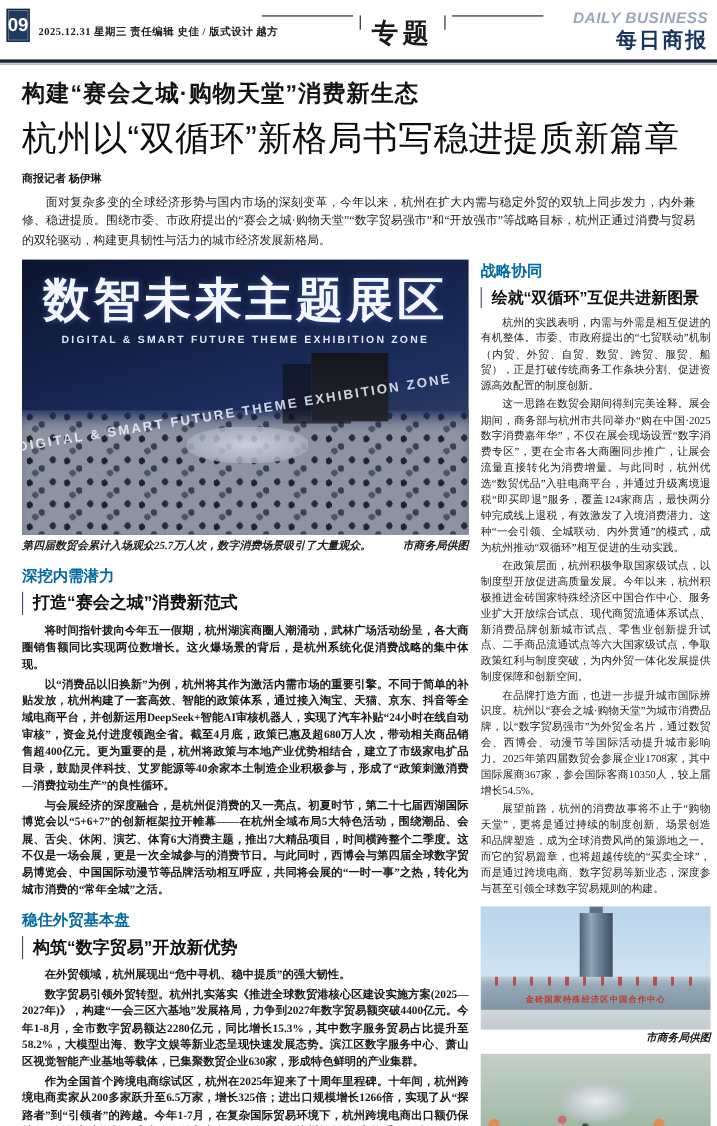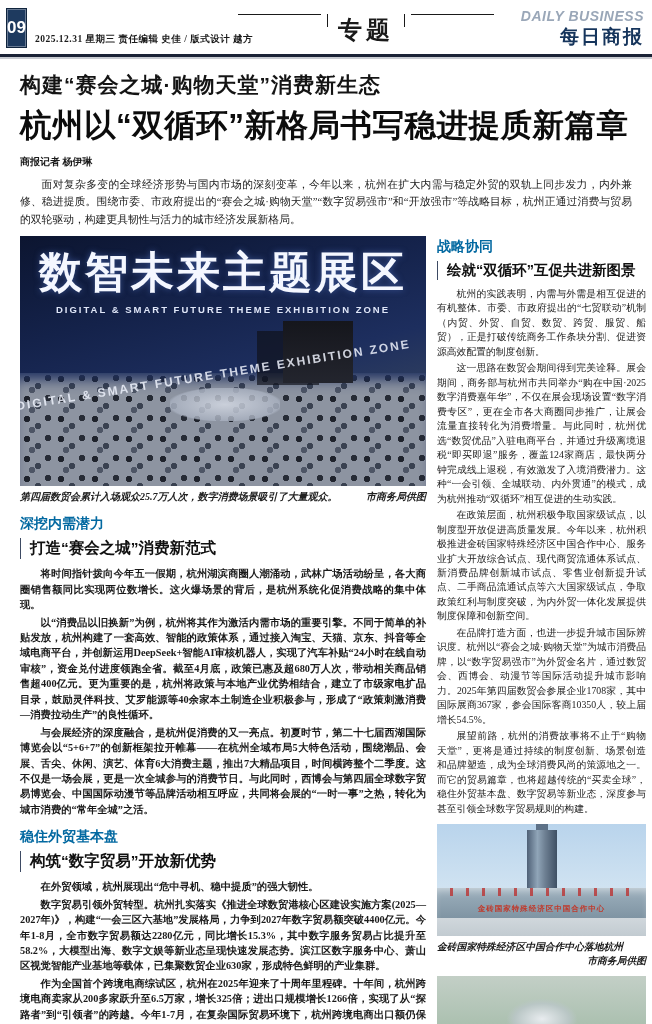--- a/index.html
+++ b/index.html
@@ -6,38 +6,38 @@
   html,body { background:#e8e8e4; }
   .sheet {
     width:652px; height:1024px; margin:0 auto; background:#ffffff;
     overflow:hidden; position:relative;
     font-family:"Liberation Serif", serif; color:#1a1a1a;
   }
   
   .topbar { display:flex; align-items:flex-start; padding:8px 8px 0 6px; }
   .topbar-left { display:flex; align-items:flex-end; gap:8px; width:232px; }
   .pagenum {
-    width:32px; height:40px; background:#1e3a5f; color:#fff;
+    width:32px; height:30px; background:#1e3a5f; color:#fff;
     font-family:"Liberation Sans", sans-serif; font-weight:bold; font-size:17px;
     display:flex; align-items:center; justify-content:center;
     border:1px solid #10243d; box-shadow:inset 0 0 0 1px #ffffff55;
   }
   .dateline { font-size:9.5px; font-weight:bold; letter-spacing:.5px; padding-bottom:2px; white-space:nowrap; }
   .topbar-center { flex:1; display:flex; margin-top:6px; }
   .tagline { flex:1; border-top:1.5px solid #1a1a1a; }
   .tick { width:0; height:13px; border-left:1.5px solid #1a1a1a; margin:0 6px; }
   .tag { font-family:"Liberation Sans", sans-serif; font-weight:900; font-size:24px; letter-spacing:4px; padding:0 4px; }
   .topbar-right { width:150px; text-align:right; }
   .mast-en { font-family:"Liberation Sans", sans-serif; font-weight:bold; font-size:14px; letter-spacing:.5px; color:#9aa7b8;font-style:italic; }
   .mast-cn { font-family:"Liberation Sans", sans-serif; font-weight:900; font-size:19px; letter-spacing:2px; color:#16355c; }
   .thickrule { height:5px; background:#1b2336; margin:4px 0 0 0; border-bottom:2px solid #c9ccd2; }
   
   .headline-block { padding:12px 20px 0 20px; }
   .kicker { font-family:"Liberation Sans", sans-serif; font-weight:bold; font-size:21px; letter-spacing:1px; color:#141414; }
-  .main-title { font-family:"Liberation Sans", sans-serif; font-weight:700; font-size:31.5px; letter-spacing:0.5px; color:#0c0c0c; margin-top:6px; }
+  .main-title { font-family:"Liberation Sans", sans-serif; font-weight:400; font-size:31.5px; letter-spacing:0.5px; color:#0c0c0c; margin-top:6px; }
   .byline { font-size:10px; font-weight:bold; margin-top:8px; }
   .intro { font-size:10.8px; line-height:1.6; text-align:justify; text-indent:2em; margin-top:7px; }
   
   .main-area { display:flex; gap:11px; padding:8px 6px 0 20px; }
   .col-left { width:406px; flex:none; }
   .col-right { flex:1; min-width:0; }
   
   .main-photo {
     position:relative; width:406px; height:250px; overflow:hidden;
     background:linear-gradient(165deg,#0c1530 0%, #14224a 30%, #1d2e5e 55%, #31405f 75%, #4a5468 100%);
@@ -176,30 +176,29 @@
       </div>
     </div>
 
     <div class="col-right">
       <div class="sec-head">战略协同</div>
       <div class="sec-sub">绘就“双循环”互促共进新图景</div>
       <p class="rp">杭州的实践表明，内需与外需是相互促进的有机整体。市委、市政府提出的“七贸联动”机制（内贸、外贸、自贸、数贸、跨贸、服贸、船贸），正是打破传统商务工作条块分割、促进资源高效配置的制度创新。</p>
       <p class="rp">这一思路在数贸会期间得到完美诠释。展会期间，商务部与杭州市共同举办“购在中国·2025数字消费嘉年华”，不仅在展会现场设置“数字消费专区”，更在全市各大商圈同步推广，让展会流量直接转化为消费增量。与此同时，杭州优选“数贸优品”入驻电商平台，并通过升级离境退税“即买即退”服务，覆盖124家商店，最快两分钟完成线上退税，有效激发了入境消费潜力。这种“一会引领、全城联动、内外贯通”的模式，成为杭州推动“双循环”相互促进的生动实践。</p>
       <p class="rp">在政策层面，杭州积极争取国家级试点，以制度型开放促进高质量发展。今年以来，杭州积极推进金砖国家特殊经济区中国合作中心、服务业扩大开放综合试点、现代商贸流通体系试点、新消费品牌创新城市试点、零售业创新提升试点、二手商品流通试点等六大国家级试点，争取政策红利与制度突破，为内外贸一体化发展提供制度保障和创新空间。</p>
       <p class="rp">在品牌打造方面，也进一步提升城市国际辨识度。杭州以“赛会之城·购物天堂”为城市消费品牌，以“数字贸易强市”为外贸金名片，通过数贸会、西博会、动漫节等国际活动提升城市影响力。2025年第四届数贸会参展企业1708家，其中国际展商367家，参会国际客商10350人，较上届增长54.5%。</p>
-      <p class="rp">展望前路，杭州的消费故事将不止于“购物天堂”，更将是通过持续的制度创新、场景创造和品牌塑造，成为全球消费风尚的策源地之一。而它的贸易篇章，也将超越传统的“买卖全球”，稳住外贸基本盘、数字贸易等新业态，深度参与甚至引领全球数字贸易规则的构建。</p>
+      <p class="rp">展望前路，杭州的消费故事将不止于“购物天堂”，更将是通过持续的制度创新、场景创造和品牌塑造，成为全球消费风尚的策源地之一。而它的贸易篇章，也将超越传统的“买卖全球”，而是通过跨境电商、数字贸易等新业态，深度参与甚至引领全球数字贸易规则的构建。</p>
 
       <div class="rphoto rphoto1">
         <div class="tower-top"></div>
         <div class="tower"></div>
         <div class="podium"></div>
         <div class="flags"></div>
         <div class="tower-banner">金砖国家特殊经济区中国合作中心</div>
       </div>
-      <div class="rcaption center">金砖国家特殊经济区中国合作中心落地杭州</div>
       <div class="rcredit">市商务局供图</div>
 
       <div class="rphoto rphoto2">
         <div class="tents"></div>
         <div class="fountain"></div>
       </div>
 
     </div>
 
   </div>

